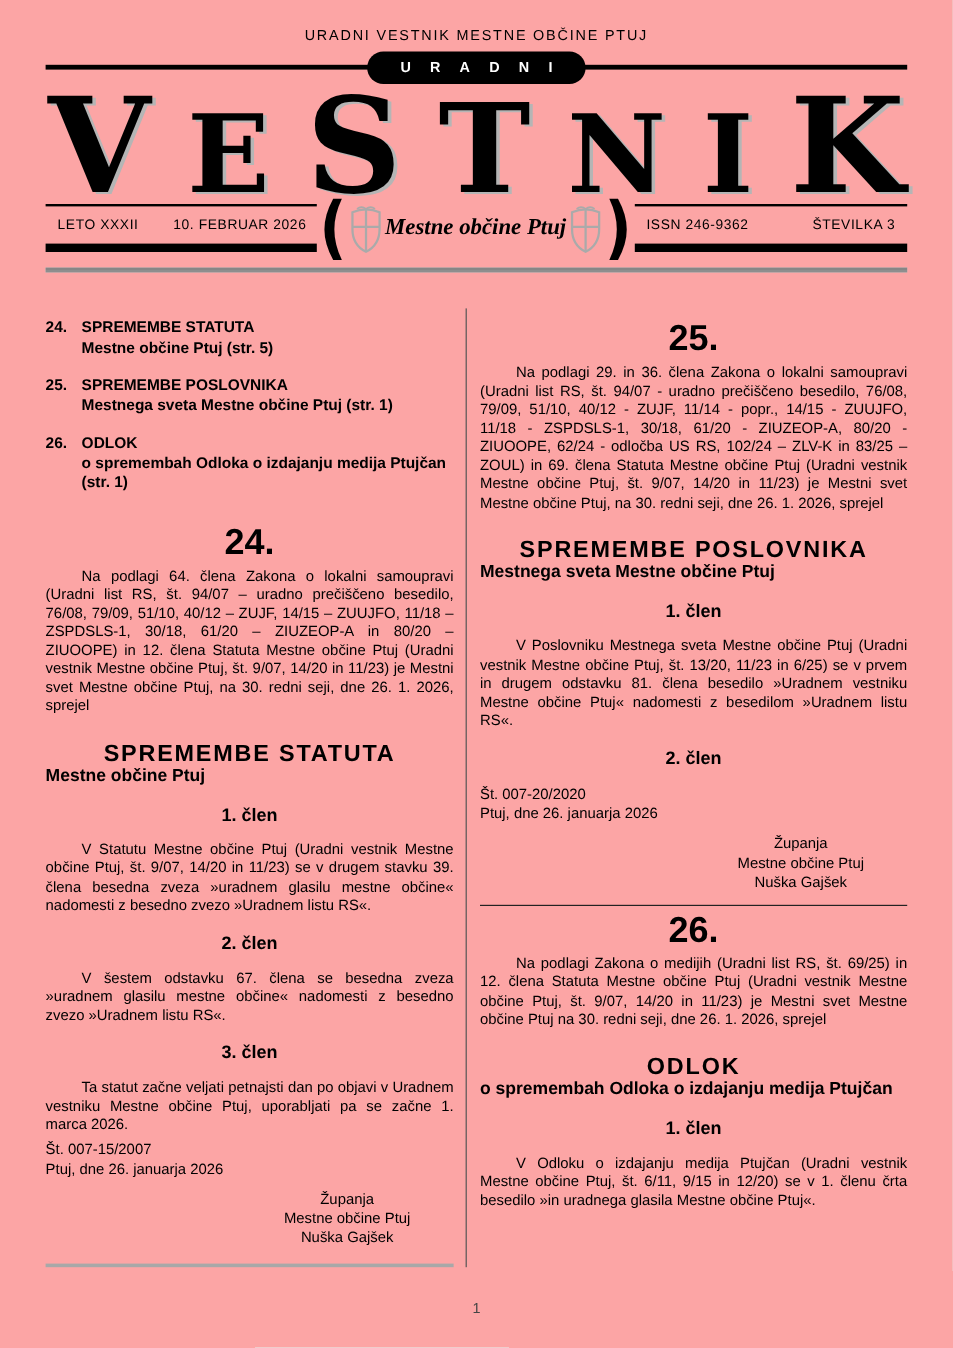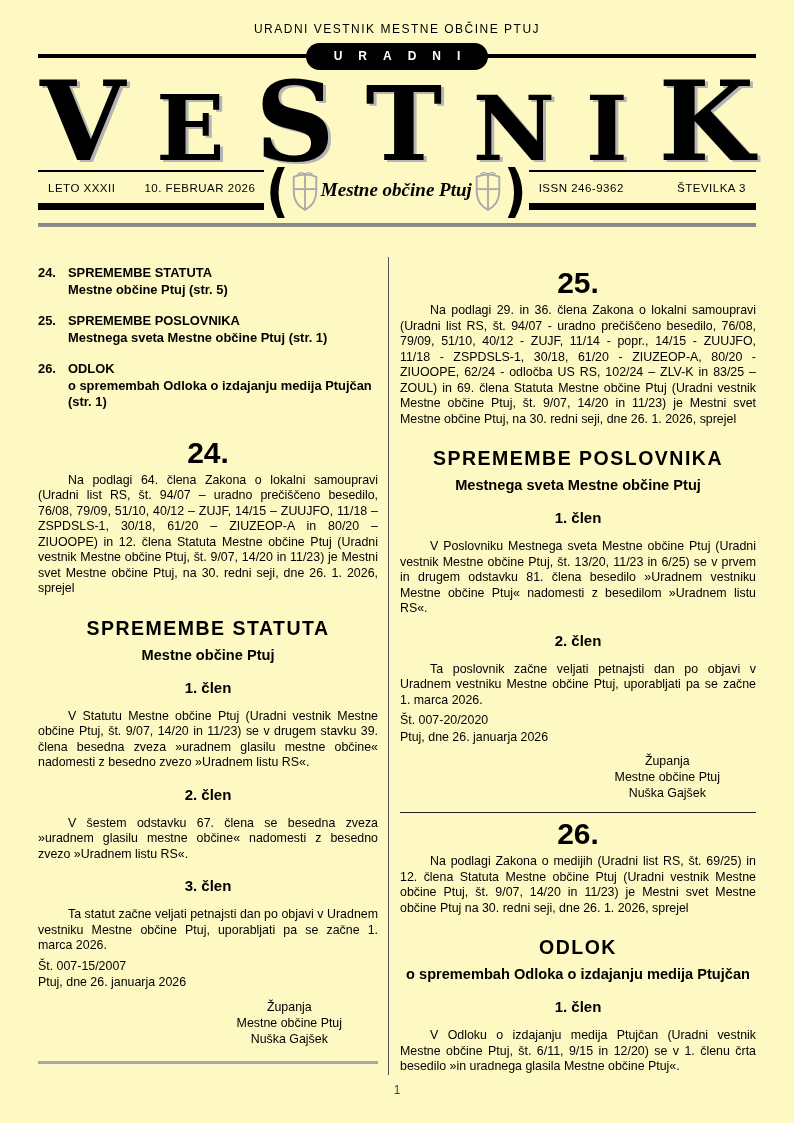--- a/index.html
+++ b/index.html
@@ -1,19 +1,19 @@
 <!DOCTYPE html>
 <html><head>
 <meta charset="utf-8">
 <style>
   * { margin:0; padding:0; box-sizing:border-box; }
   html,body { background:#e8e8e8; }
   .sheet {
     width:794px; height:1123px; margin:0 auto; position:relative;
-    background:#fef9c3; color:#000;
+    background:#fca5a5; color:#000;
     font-family:"Liberation Sans", sans-serif; overflow:hidden;
   }
   .content { padding:0 38px; }
 
   
   .topline {
     padding-top:22px; text-align:center;
     font-size:12px; letter-spacing:1.5px; white-space:nowrap;
   }
   .pill-row { position:relative; margin-top:7px; height:27px; }
@@ -83,22 +83,22 @@
     line-height:31px; margin:26px 0 5px;
   }
   .art-num.first   { margin-top:2px; }
   .art-num.tight   { margin-top:5px; }
   .para { text-align:justify; text-indent:30px; }
   .art-title {
     font-size:19.5px; font-weight:bold; text-align:center;
     letter-spacing:1.5px; line-height:21px; margin-top:21px;
   }
   .art-subtitle {
-    font-size:14.6px; font-weight:bold; text-align:center;
-    line-height:17px; margin-top:8px;
+    font-size:14.6px; font-weight:bold; 
+    line-height:17px; margin-top:0;
   }
   .clause-head {
     font-size:15px; font-weight:bold; text-align:center;
     line-height:15px; margin:16px 0 14px;
   }
   .ref { margin-top:4px; line-height:16.5px; }
   .sig {
     width:fit-content; margin:8px 36px 0 auto;
     text-align:center; line-height:16px;
   }
@@ -226,21 +226,20 @@
         <div>
           <div class="art-num first">25.</div>
           <p class="para">Na podlagi 29. in 36. člena Zakona o lokalni samoupravi (Uradni list RS, št. 94/07 - uradno prečiščeno besedilo, 76/08, 79/09, 51/10, 40/12 - ZUJF, 11/14 - popr., 14/15 - ZUUJFO, 11/18 - ZSPDSLS-1, 30/18, 61/20 - ZIUZEOP-A, 80/20 - ZIUOOPE, 62/24 - odločba US RS, 102/24 – ZLV-K in 83/25 – ZOUL) in 69. člena Statuta Mestne občine Ptuj (Uradni vestnik Mestne občine Ptuj, št. 9/07, 14/20 in 11/23) je Mestni svet Mestne občine Ptuj, na 30. redni seji, dne 26. 1. 2026, sprejel</p>
           <div class="art-title">SPREMEMBE POSLOVNIKA</div>
           <div class="art-subtitle">Mestnega sveta Mestne občine Ptuj</div>
 
           <div class="clause-head">1. člen</div>
           <p class="para">V Poslovniku Mestnega sveta Mestne občine Ptuj (Uradni vestnik Mestne občine Ptuj, št. 13/20, 11/23 in 6/25) se v prvem in drugem odstavku 81. člena besedilo »Uradnem vestniku Mestne občine Ptuj« nadomesti z besedilom »Uradnem listu RS«.</p>
 
           <div class="clause-head">2. člen</div>
-          <p class="para">Ta poslovnik začne veljati petnajsti dan po objavi v Uradnem vestniku Mestne občine Ptuj, uporabljati pa se začne 1. marca 2026.</p>
 
           <div class="ref">
             <div>Št. 007-20/2020</div>
             <div>Ptuj, dne 26. januarja 2026</div>
           </div>
           <div class="sig">
             <div>Županja</div>
             <div>Mestne občine Ptuj</div>
             <div>Nuška Gajšek</div>
           </div>

